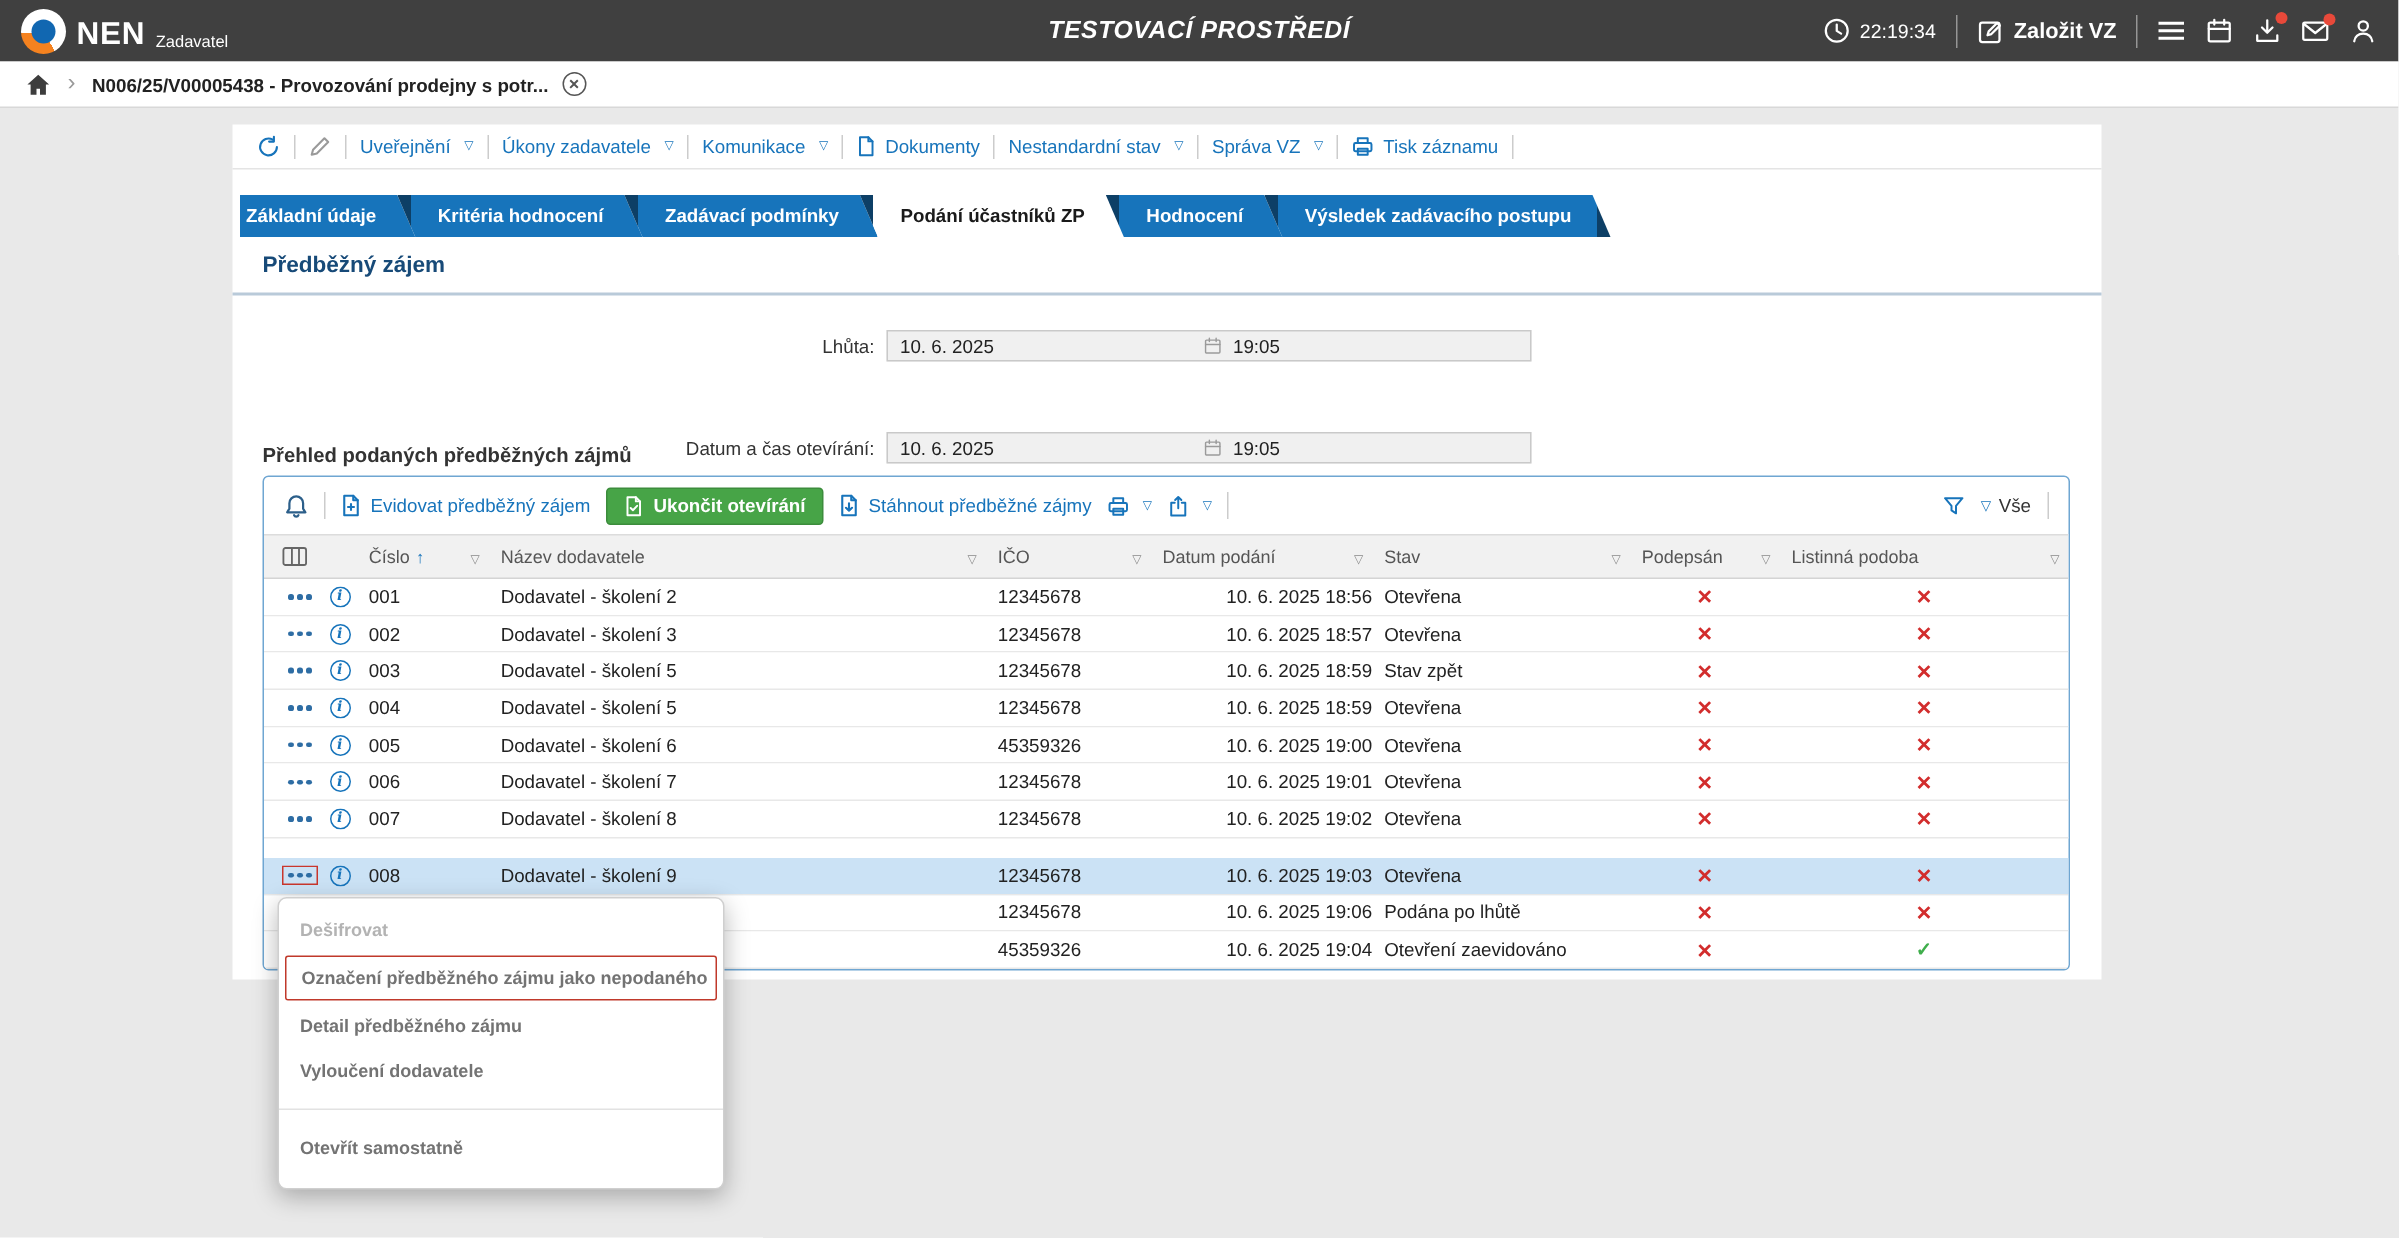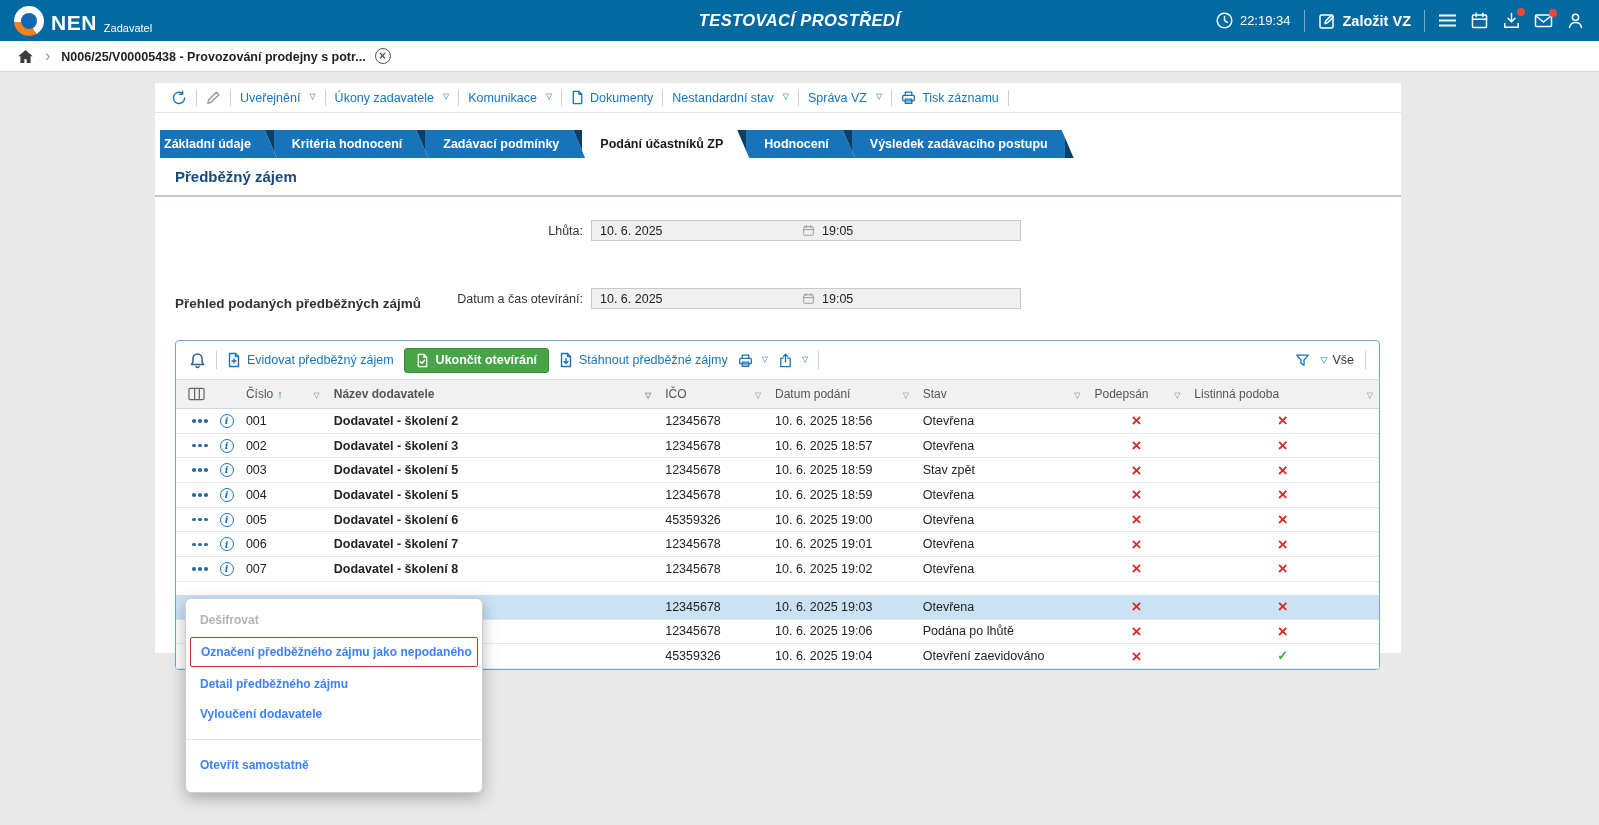--- a/index.html
+++ b/index.html
@@ -1,21 +1,21 @@
 <!DOCTYPE html>
 <html><head>
 <meta charset="utf-8">
 <style>
   html,body{margin:0;padding:0;}
   body{width:1599px;height:825px;overflow:hidden;background:#e9e9e9;
        font-family:"Liberation Sans", sans-serif;color:#222;}
   .screen{position:relative;width:1599px;height:825px;overflow:hidden;}
 
   
-  .topbar{position:absolute;top:0;left:0;right:0;height:41px;background:#0369a1;
+  .topbar{position:absolute;top:0;left:0;right:0;height:41px;background:#404040;
           display:flex;align-items:center;padding:0 14px;box-sizing:border-box;color:#fff;}
   .brand{display:flex;align-items:flex-end;gap:7px;min-width:215px;}
   .logo{width:30px;height:30px;border-radius:50%;align-self:center;position:relative;
         background:conic-gradient(from 150deg,#f5821f 0 115deg,#ffffff 115deg 360deg);}
   .logo::after{content:"";position:absolute;inset:7px;border-radius:50%;background:#1167b1;}
   .brand-name{font-size:21px;font-weight:bold;letter-spacing:.5px;line-height:26px;}
   .brand-sub{font-size:11px;padding-bottom:2px;}
   .env-title{position:absolute;left:0;right:0;text-align:center;font-size:16.5px;
              font-weight:bold;letter-spacing:.4px;pointer-events:none;font-style:italic;}
   .top-right{margin-left:auto;display:flex;align-items:center;gap:13px;z-index:1;}
@@ -67,44 +67,44 @@
   .form-row{position:absolute;left:0;width:100%;height:21px;display:flex;align-items:center;}
   .fr1{top:137px;} .fr2{top:177px;margin-top:28px;}
   .flabel{width:436px;text-align:right;padding-right:8px;box-sizing:border-box;font-size:12.5px;color:#333;}
   .field{width:430px;height:21px;background:#f0f0f0;border:1px solid #c9c9c9;box-sizing:border-box;
          display:flex;align-items:center;}
   .fdate{flex:1;padding-left:8px;font-size:12.5px;}
   .ftime{width:198px;padding-left:7px;font-size:12.5px;}
 
   
   .grid-title{position:absolute;top:213px;left:20px;margin:0;font-size:13.5px;font-weight:bold;color:#333;}
-  .grid{position:absolute;top:257px;left:20px;width:1205px;border:1px solid #6fa6d2;border-radius:4px;
+  .grid{position:absolute;top:234px;left:20px;width:1205px;border:1px solid #6fa6d2;border-radius:4px;
         background:#fff;box-sizing:border-box;overflow:hidden;}
   .gtoolbar{height:38px;display:flex;align-items:center;gap:10px;padding:0 13px;box-sizing:border-box;}
   .gsep{width:1px;height:18px;background:#ccc;}
   .glink{color:#1774bb;font-size:12.5px;display:flex;align-items:center;gap:6px;cursor:pointer;}
   .gbtn{background:#47a447;border:1px solid #3c8c3c;color:#fff;font-weight:bold;font-size:12.5px;
         border-radius:3px;padding:4px 11px;display:flex;align-items:center;gap:7px;cursor:pointer;}
   .gright{margin-left:auto;display:flex;align-items:center;gap:11px;}
   .vse{color:#333;font-size:12.5px;display:flex;align-items:center;gap:5px;cursor:pointer;}
   .vse::before{content:"▽";color:#1774bb;font-size:9px;}
 
   
   .thead{display:flex;height:30px;background:#f1f1f1;border-top:1px solid #dcdcdc;
          border-bottom:1px solid #d4d4d4;box-sizing:border-box;align-items:center;}
   .th{position:relative;display:flex;align-items:center;height:100%;box-sizing:border-box;
       padding-left:8px;font-size:12px;color:#555;cursor:pointer;}
   .hcaret{position:absolute;right:6px;top:50%;transform:translateY(-50%);cursor:pointer;}
   .hcaret::after{content:"▽";font-size:8px;color:#8a8a8a;}
   .sort-asc::after{content:"↑";color:#1774bb;font-size:11px;font-weight:bold;margin-left:4px;}
   .w-icons{width:62px;padding-left:12px;}
   .w-cislo{width:88px;}
-  .w-nazev{width:332px;font-weight:bold;}
+  .w-nazev{width:332px;}
   .w-ico{width:110px;}
-  .w-datum{width:148px;}
+  .w-datum{width:148px;text-align:right;}
   .w-stav{width:172px;}
   .w-pod{width:100px;}
   .w-list{width:193px;}
   .trow{display:flex;height:24.7px;border-bottom:1px solid #e8e8e8;box-sizing:border-box;
         align-items:center;background:#fff;}
   .trow.selected{background:#cbe2f5;margin-top:13px;}
   .td{box-sizing:border-box;padding-left:8px;font-size:12.5px;color:#222;
       white-space:nowrap;overflow:hidden;}
   .td.c-icons{display:flex;align-items:center;gap:8px;padding-left:12px;}
   .td.center{display:flex;justify-content:center;padding-left:0;}
@@ -115,21 +115,21 @@
            color:#1774bb;display:inline-flex;align-items:center;justify-content:center;cursor:pointer;flex:none;}
   .info-ic::before{content:"i";font-family:"DejaVu Serif",serif;font-style:italic;font-weight:bold;
                    font-size:9.5px;line-height:1;}
   .mark-cross::before{content:"×";color:#d22d2d;font-size:17px;font-weight:bold;line-height:1;}
   .mark-check::before{content:"✓";color:#3fae4c;font-size:13px;font-weight:bold;line-height:1;}
 
   
   .ctx-menu{position:absolute;left:185px;top:598px;width:298px;background:#fff;border:1px solid #cfcfcf;
             border-radius:6px;box-shadow:0 5px 16px rgba(0,0,0,.28);padding:6px 0 12px;
             box-sizing:border-box;z-index:50;}
-  .ctx-item{padding:8px 14px;font-size:12px;font-weight:bold;color:#3b82f6;cursor:pointer;
+  .ctx-item{padding:8px 14px;font-size:12px;font-weight:bold;color:#737373;cursor:pointer;
             white-space:nowrap;overflow:hidden;}
   .ctx-item.disabled{color:#b3b3b3;cursor:default;}
   .ctx-item.danger-box{border:1px solid #c0392b;border-radius:2px;margin:2px 4px;padding:7px 10px;}
   .menu-sep{height:1px;background:#e2e2e2;margin:10px 0;}
 </style>
 </head>
 <body>
 
 <div class="screen">
 

